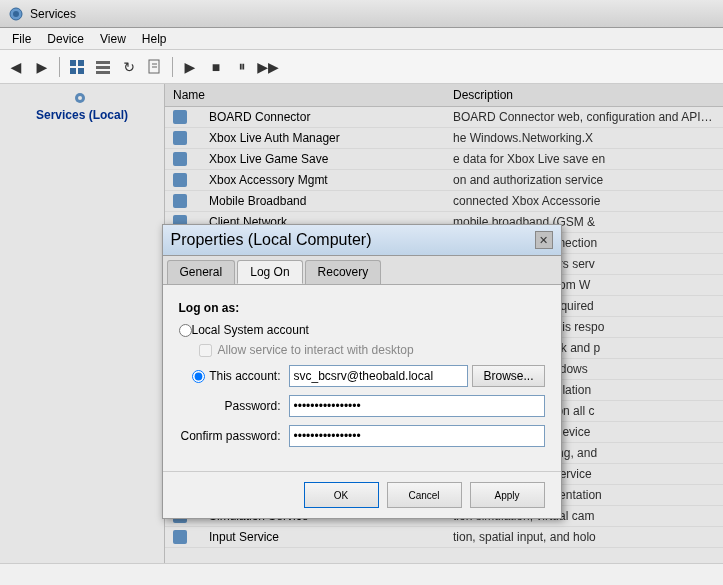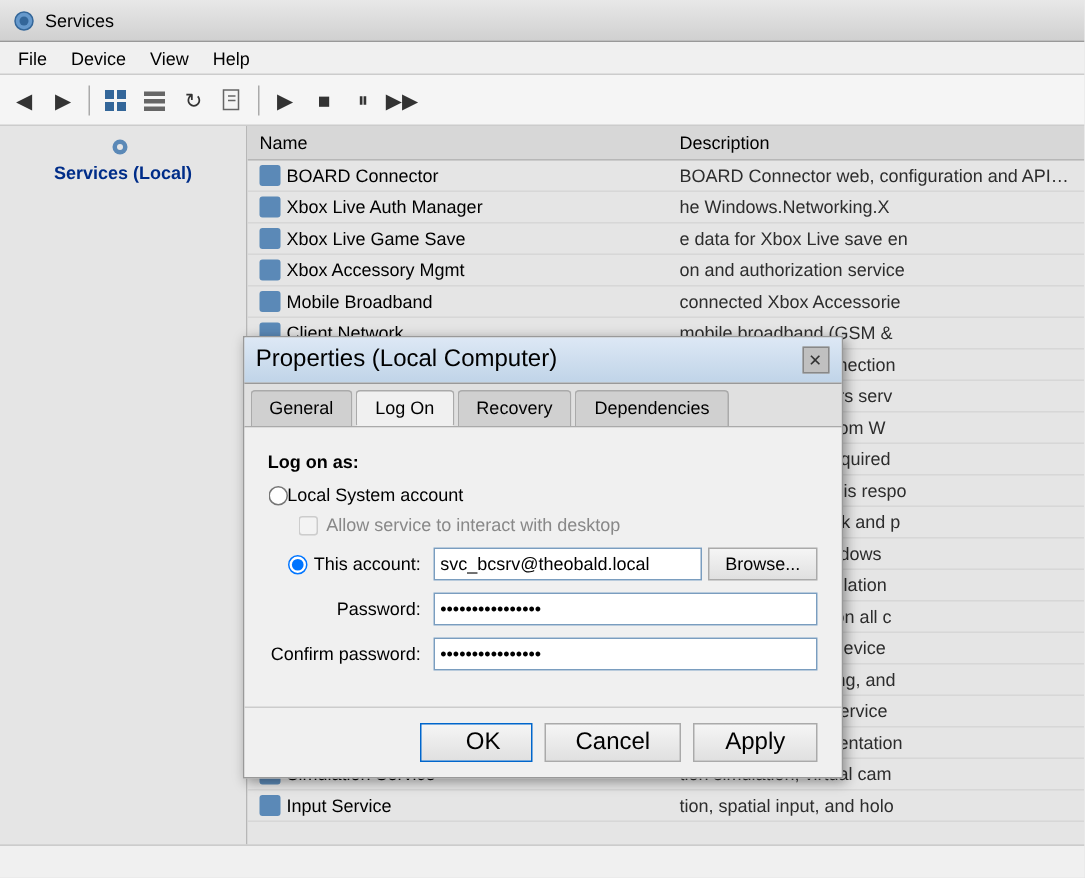--- a/index.html
+++ b/index.html
@@ -124,21 +124,21 @@
 
     
     .service-row {
       display: flex;
       align-items: center;
       padding: 3px 8px;
       border-bottom: 1px solid #f0f0f0;
       font-size: 12px;
       cursor: pointer;
     }
-    .service-row .svc-name { width: 280px; display: flex; align-items: flex-start; gap: 4px; }
+    .service-row .svc-name { width: 280px; display: flex; align-items: flex-start; gap: 22px; }
     .service-row .svc-desc { flex: 1; color: #333; overflow: hidden; text-overflow: ellipsis; white-space: nowrap; }
 
     
     .status-bar {
       height: 22px;
       background: #f0f0f0;
       border-top: 1px solid #ccc;
       display: flex;
       align-items: center;
       padding: 0 8px;
@@ -297,26 +297,25 @@
       display: flex;
       justify-content: flex-end;
       padding: 10px 16px;
       gap: 8px;
       border-top: 1px solid #ccc;
       background: #f0f0f0;
     }
     .dialog-btn {
       height: 26px;
       padding: 0 20px;
-      font-size: 16px;
+      font-size: 10px;
       background: linear-gradient(to bottom, #f5f5f5, #e0e0e0);
       border: 1px solid #aaa;
       cursor: pointer;
       min-width: 75px;
-      text-align: right;
     }
     .dialog-btn.default { border-color: #0066cc; }
 
     .svc-icon {
       display: inline-block;
       width: 14px;
       height: 14px;
       background: #6699cc;
       border-radius: 2px;
       flex-shrink: 0;
@@ -558,21 +557,20 @@
 
       <div class="dialog-title-bar">
         <span class="dialog-title-text">Properties (Local Computer)</span>
         <div class="dialog-close-btn">✕</div>
       </div>
 
       <div class="tabs">
         <div class="tab">General</div>
         <div class="tab active">Log On</div>
         <div class="tab">Recovery</div>
-        <div class="tab">Dependencies</div>
       </div>
 
       <div class="dialog-body">
 
         <div style="margin-bottom: 8px;">
           <span style="font-size:12px; font-weight:bold;">Log on as:</span>
         </div>
 
         <div class="radio-row">
           <input type="radio" name="logon" id="local-system" style="">

